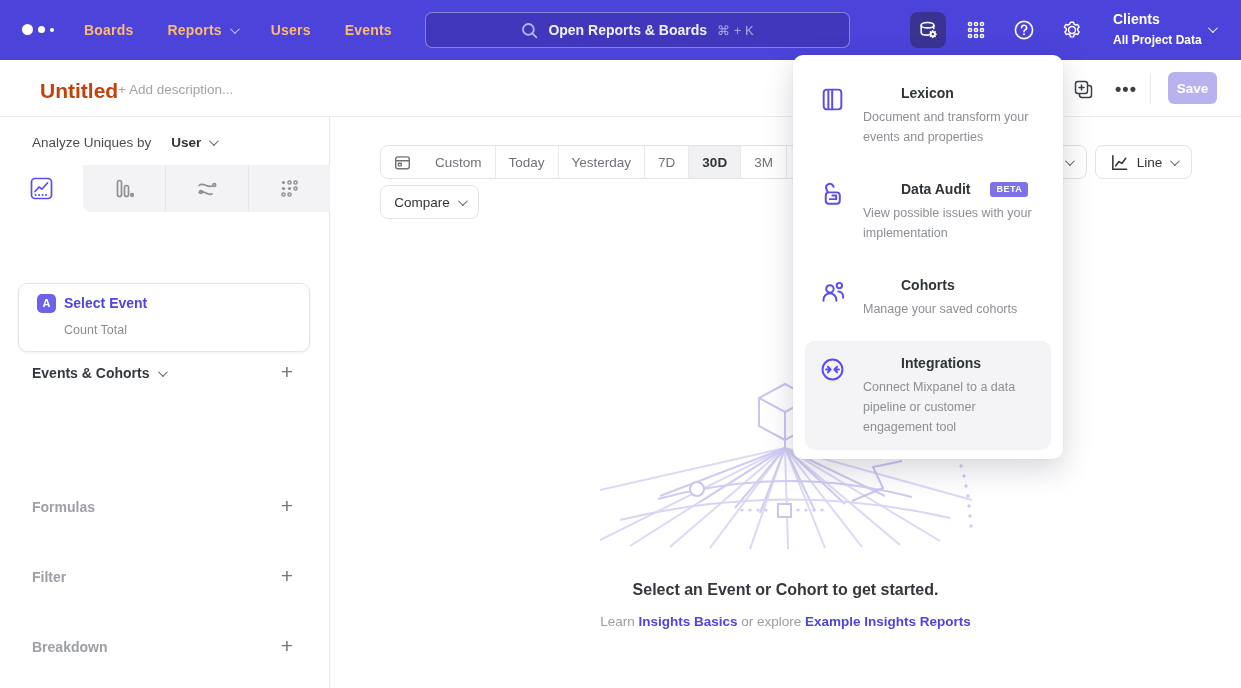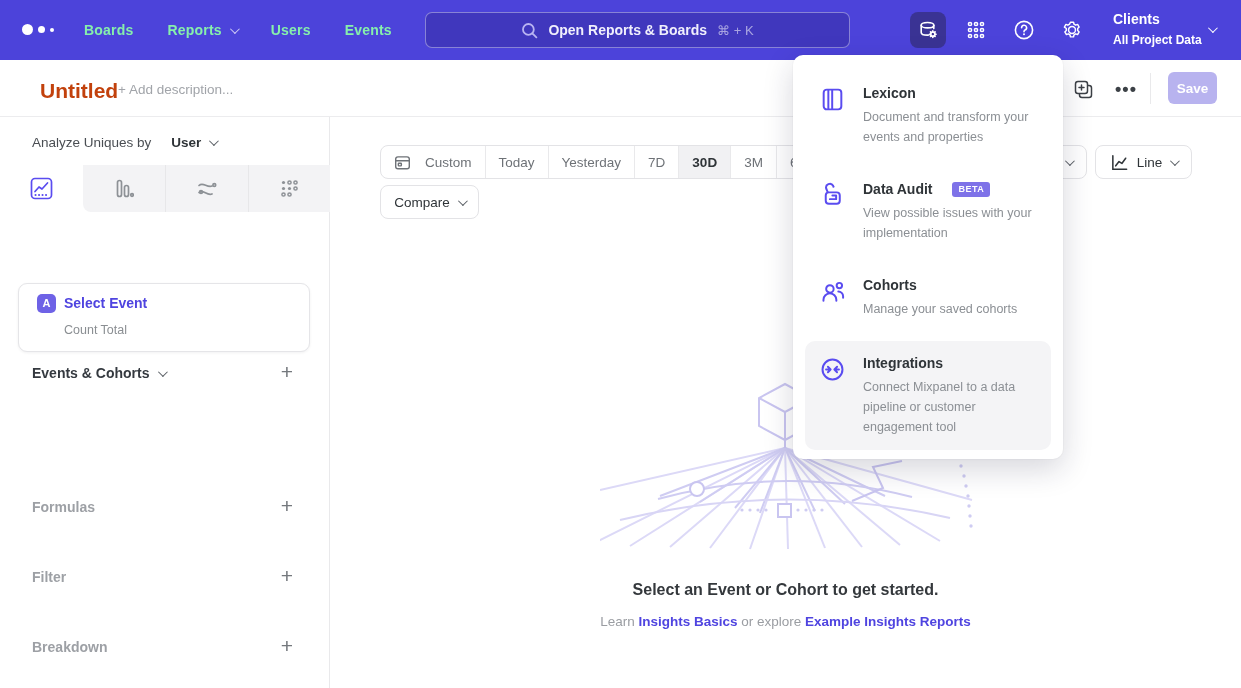--- a/index.html
+++ b/index.html
@@ -5,21 +5,21 @@
   * { margin:0; padding:0; box-sizing:border-box; }
   html,body { width:1241px; height:688px; overflow:hidden;
     font-family:"Liberation Sans", sans-serif; background:#fff; color:#2f3438; }
 
   
   .nav { position:absolute; left:0; top:0; width:1241px; height:60px; background:#4c43da; }
   .logo { position:absolute; left:22px; top:24px; display:flex; align-items:center; gap:5px; }
   .logo i { display:block; border-radius:50%; background:#fff; }
   .logo i:nth-child(1){ width:11px;height:11px; } .logo i:nth-child(2){ width:7px;height:7px; } .logo i:nth-child(3){ width:4px;height:4px; }
   .nav-menu { position:absolute; left:84px; top:0; height:60px; display:flex; align-items:center; gap:34px; }
-  .nav-item { color:#86efac; font-size:14px; font-weight:700; letter-spacing:.2px; display:flex; align-items:center; gap:8px; cursor:pointer; }
+  .nav-item { color:#fdba74; font-size:14px; font-weight:700; letter-spacing:.2px; display:flex; align-items:center; gap:8px; cursor:pointer; }
   .chev { width:7px; height:7px; border-right:1.8px solid currentColor; border-bottom:1.8px solid currentColor; transform:rotate(45deg) translateY(-2px); display:inline-block; }
   .nav .chev { border-color:#cfcbf5; }
   .searchbar { position:absolute; left:425px; top:12px; width:425px; height:36px; border:1px solid rgba(255,255,255,.38); background:rgba(10,8,60,.18); border-radius:7px; display:flex; align-items:center; justify-content:center; gap:10px; cursor:text; }
   .searchbar .ph { color:#f0effc; font-size:14px; font-weight:700; }
   .searchbar .kbd { color:rgba(255,255,255,.55); font-size:13px; font-weight:400; }
   .nav-iconbtn { position:absolute; top:12px; width:36px; height:36px; border-radius:8px; display:flex; align-items:center; justify-content:center; cursor:pointer; color:#fff; }
   .nav-iconbtn.active { background:#3a3394; }
   .project { position:absolute; left:1113px; top:11px; color:#fff; cursor:pointer; }
   .project .p1 { font-size:14px; font-weight:700; }
   .project .p2 { font-size:12px; font-weight:700; margin-top:6px; }
@@ -45,39 +45,39 @@
   .sec-head .chev { border-width:1.6px; border-color:#5b6066; }
   .sec-muted { color:#9da0a5; }
   .plus { position:absolute; left:276px; width:22px; height:22px; color:#74787d; font-size:21px; font-weight:400; text-align:center; line-height:20px; cursor:pointer; }
   .event-card { position:absolute; left:18px; top:166px; width:292px; height:69px; background:#fff; border:1px solid #e5e5e8; border-radius:9px; box-shadow:0 1px 3px rgba(20,20,40,.06); cursor:pointer; }
   .abadge { position:absolute; left:18px; top:10px; width:19px; height:19px; background:#6e62e6; border-radius:5px; color:#fff; font-size:11px; font-weight:700; text-align:center; line-height:19px; }
   .evt-title { position:absolute; left:45px; top:11px; font-size:14px; font-weight:700; color:#4f44e0; }
   .evt-sub { position:absolute; left:45px; top:39px; font-size:12.5px; color:#8a8e92; }
 
   
   .seg { position:absolute; left:380px; top:145px; height:34px; display:flex; background:#fff; border:1px solid #e3e3e6; border-radius:8px; overflow:hidden; }
-  .seg .s { display:flex; align-items:center; justify-content:center; gap:14px; padding:0 13px; font-size:13.5px; color:#6e7277; border-left:1px solid #e9e9eb; cursor:pointer; white-space:nowrap; }
+  .seg .s { display:flex; align-items:center; justify-content:center; gap:24px; padding:0 13px; font-size:13.5px; color:#6e7277; border-left:1px solid #e9e9eb; cursor:pointer; white-space:nowrap; }
   .seg .s:first-child { border-left:none; }
   .seg .s.sel { background:#f1f1f3; color:#2f3438; font-weight:700; }
   .btn { position:absolute; height:34px; background:#fff; border:1px solid #e3e3e6; border-radius:8px; display:flex; align-items:center; justify-content:center; gap:8px; font-size:13.5px; color:#2f3438; font-weight:500; cursor:pointer; }
   .btn .chev { border-width:1.6px; border-color:#5b6066; }
 
   
   .wireframe { position:absolute; left:600px; top:368px; }
   .empty { position:absolute; left:330px; top:581px; width:911px; text-align:center; }
   .empty h2 { font-size:16px; font-weight:700; color:#34383c; }
   .empty p { margin-top:15px; font-size:13.5px; color:#9a9da2; }
   .empty a { color:#4f44e0; font-weight:700; text-decoration:none; cursor:pointer; }
 
   
   .panel { position:absolute; left:793px; top:55px; width:270px; height:404px; background:#fff; border-radius:10px; box-shadow:0 10px 30px rgba(25,25,60,.18), 0 0 0 1px rgba(0,0,0,.02); padding:16px 12px; }
   .mitem { display:flex; gap:17px; padding:13px 10px 13px 14px; border-radius:10px; cursor:pointer; }
   .mitem.hover { background:#f4f4f6; }
   .mitem .micon { flex:0 0 27px; padding-top:2px; color:#5a4cf0; }
-  .mtitle { font-size:14px; font-weight:700; color:#2f3438; }
+  .mtitle { font-size:14px; font-weight:700; color:#2f3438;margin-left:38px; }
   .mdesc { margin-top:5px; font-size:12.5px; line-height:20px; color:#8b8f94; width:172px; }
   .beta { display:inline-block; margin-left:20px; background:#7e72e8; color:#fff; font-size:9px; font-weight:700; letter-spacing:.5px; padding:2.5px 6px; border-radius:3px; vertical-align:2px; }
 </style>
 </head>
 <body>
 
 <div class="nav">
   <div class="logo">
       <i></i>
       <i></i>

